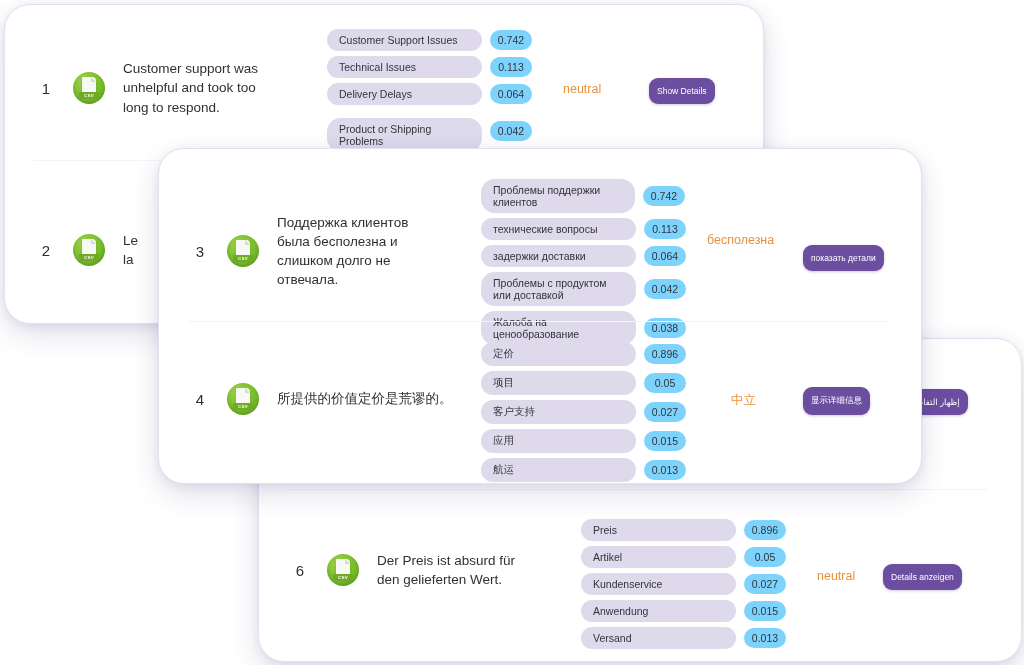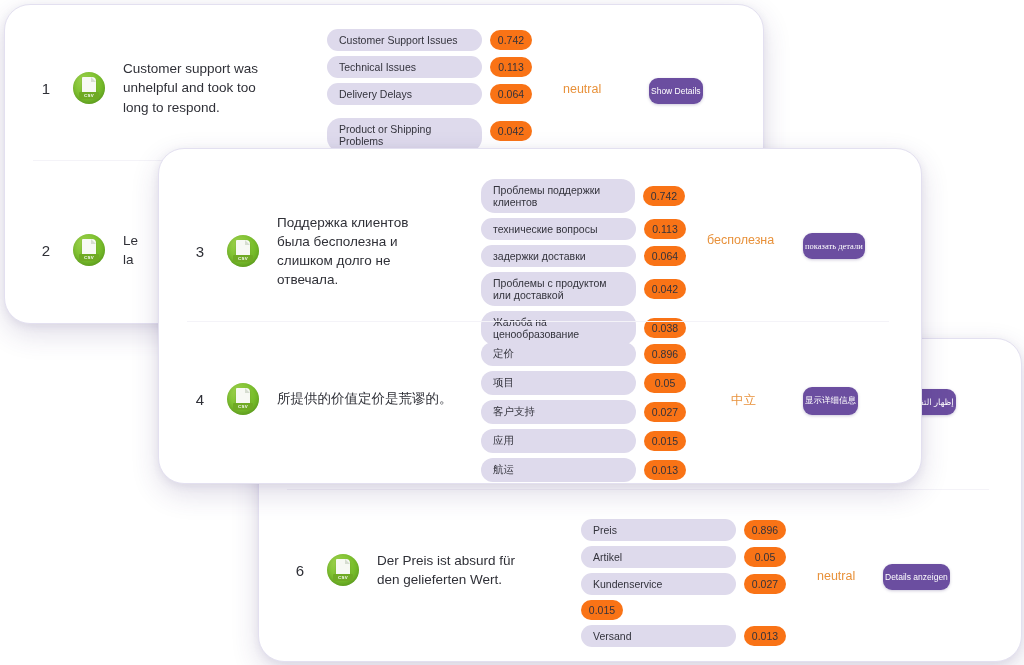--- a/index.html
+++ b/index.html
@@ -151,21 +151,21 @@
     padding: 5px 12px;
     font-size: 10.5px;
     color: #33333c;
     box-sizing: border-box;
     display: flex;
     align-items: center;
     min-height: 20px;
     font-family: "Liberation Sans", sans-serif;
   }
   .score-pill {
-    background: #f97316;
+    background: #7dd3fc;
     border-radius: 14px;
     padding: 5px 0;
     width: 42px;
     text-align: center;
     font-size: 10.5px;
     color: #33333c;
     box-sizing: border-box;
     flex: 0 0 42px;
     min-height: 20px;
     line-height: 10px;
@@ -179,21 +179,21 @@
     white-space: nowrap;
     font-family: "Liberation Sans", sans-serif;
   }
 
   .details-btn {
     position: absolute;
     background: #6b4ea0;
     color: #ffffff;
     border: none;
     border-radius: 9px;
-    padding: 8px 2px;
+    padding: 8px 8px;
     font-size: 8.5px;
     white-space: nowrap;
     cursor: pointer;
     font-family: "Liberation Sans", sans-serif;
     box-shadow: 0 1px 3px rgba(60, 45, 110, 0.25);
   }
 </style>
 </head>
 <body>
 
@@ -283,20 +283,21 @@
       </div>
       <div class="topic-line">
         <div class="topic-pill" style="width:155px;">Artikel</div>
         <div class="score-pill">0.05</div>
       </div>
       <div class="topic-line">
         <div class="topic-pill" style="width:155px;">Kundenservice</div>
         <div class="score-pill">0.027</div>
       </div>
       <div class="topic-line">
+        <div class="topic-pill" style="width:155px;">Anwendung</div>
         <div class="score-pill">0.015</div>
       </div>
       <div class="topic-line">
         <div class="topic-pill" style="width:155px;">Versand</div>
         <div class="score-pill">0.013</div>
       </div>
     </div>
 
     <div class="sentiment" style="left:558px; top:230px;">neutral</div>
 
@@ -335,21 +336,21 @@
         <div class="score-pill">0.042</div>
       </div>
       <div class="topic-line">
         <div class="topic-pill" style="width:155px;">Жалоба на ценообразование</div>
         <div class="score-pill">0.038</div>
       </div>
     </div>
 
     <div class="sentiment" style="left:548px; top:84px;">бесполезна</div>
 
-    <button class="details-btn" style="left:644px; top:84px;font-family:Liberation Serif, serif;">показать детали</button>
+    <button class="details-btn" style="left:644px; top:96px;">показать детали</button>
 
     <div class="row-divider" style="left:28px; top:172px; width:702px;"></div>
 
     <div class="row" style="left:28px; top:235px; width:290px; height:30px;">
       <div class="idx">4</div>
       <div class="csv-icon">
         <div class="disc"></div>
         <div class="sheet">
           <div class="fold"></div>
         </div>

